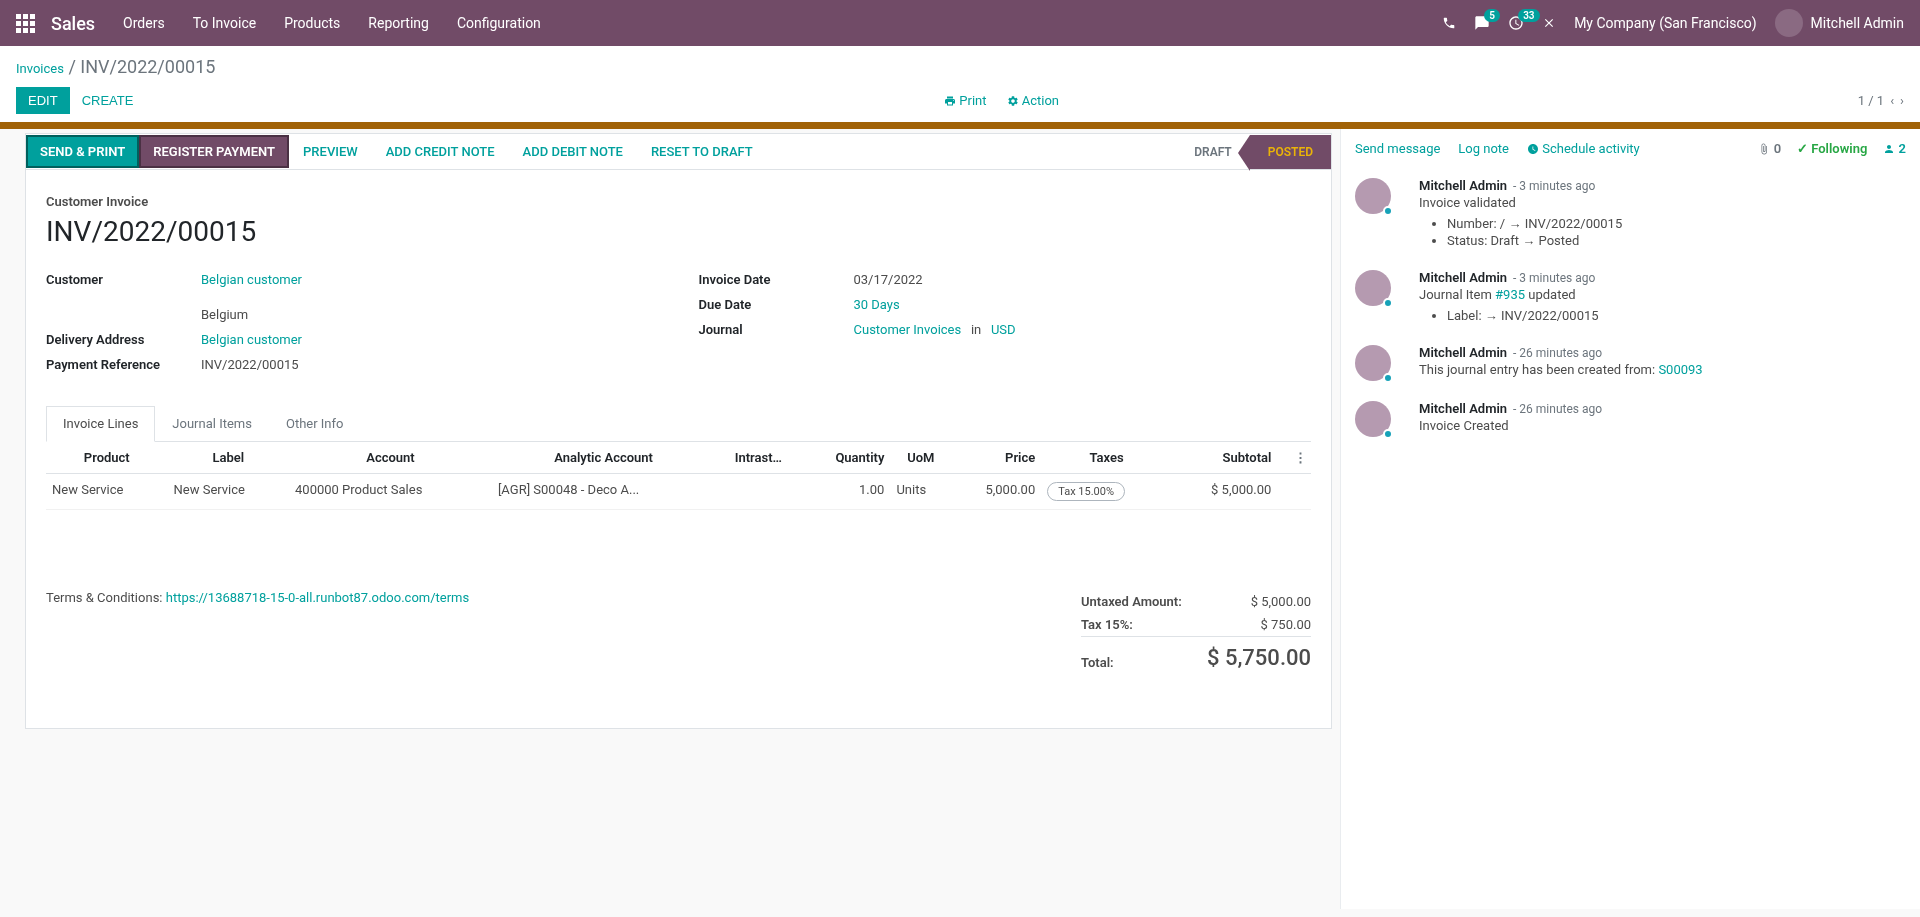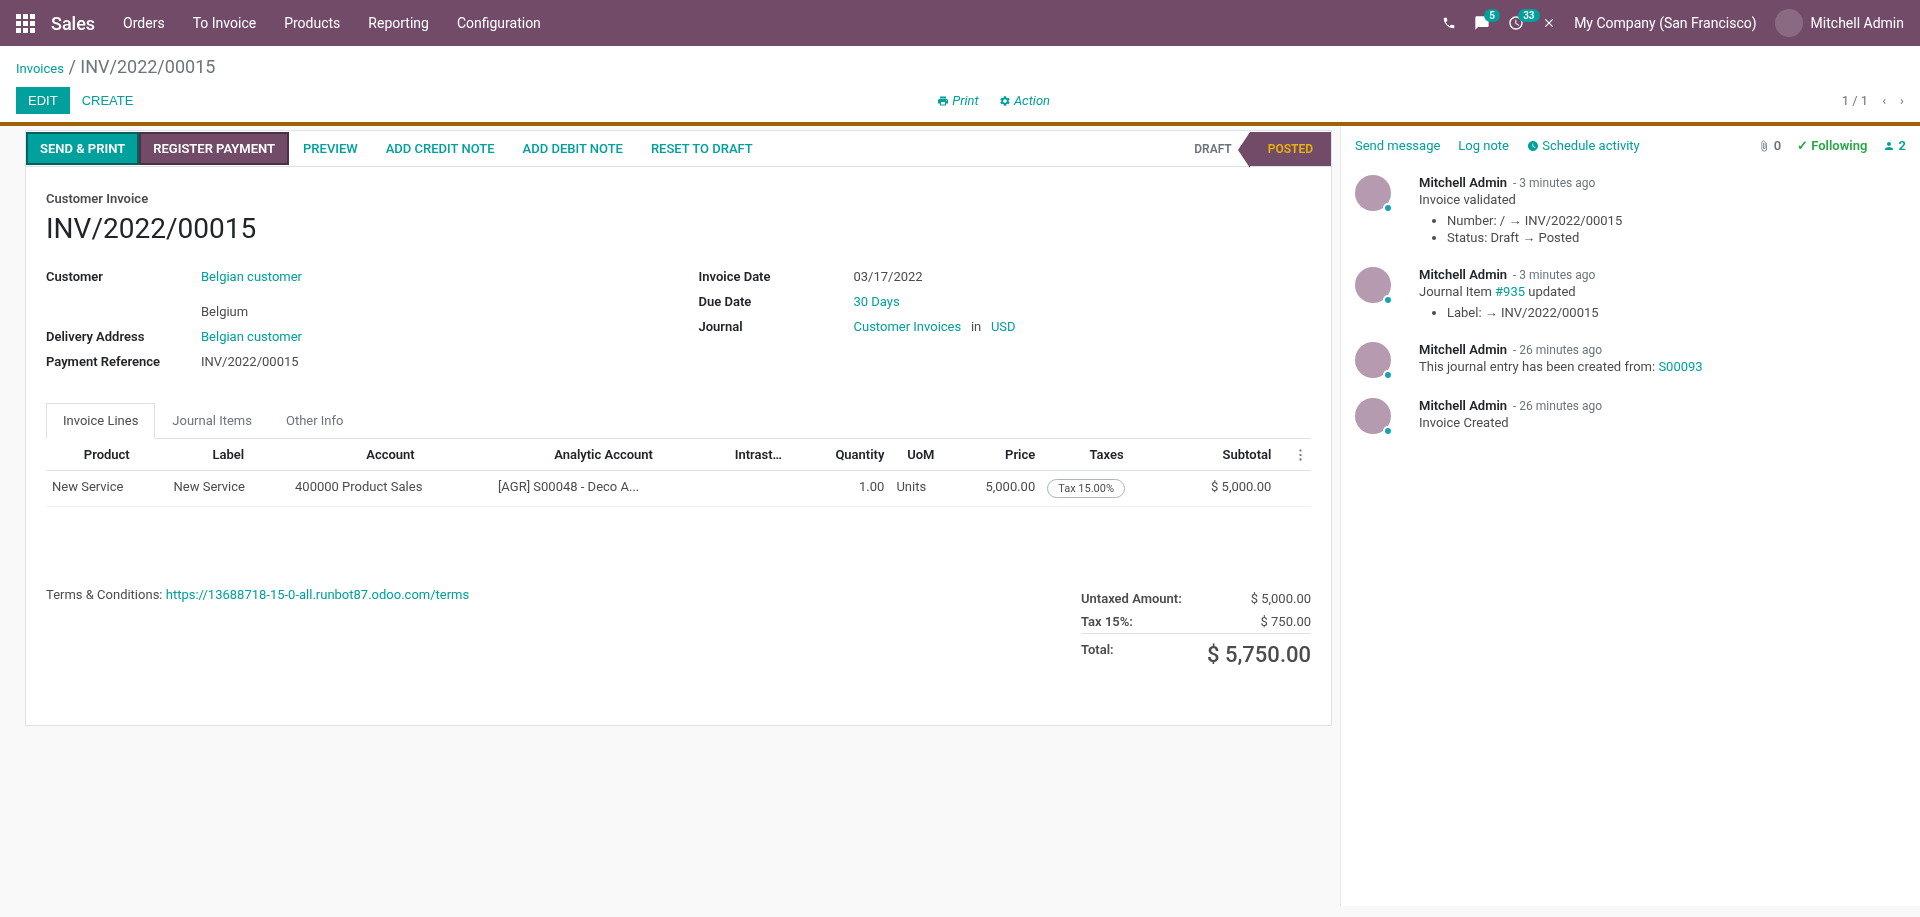--- a/index.html
+++ b/index.html
@@ -14,29 +14,29 @@
 .topnav-menu { display: flex; gap: 28px; }
 .topnav-menu a { color: #fff; font-size: 14px; }
 .topnav-right { margin-left: auto; display: flex; align-items: center; gap: 18px; }
 .icon-btn { position: relative; color: #fff; cursor: pointer; display: flex; align-items: center; }
 .badge { background: #00A09D; color: #fff; font-size: 10px; border-radius: 8px; padding: 1px 5px; position: absolute; top: -6px; left: 10px; font-weight: 600; }
 .avatar { width: 28px; height: 28px; border-radius: 50%; background: #8a6a82; display: inline-block; }
 .company { color: #fff; font-size: 14px; }
 .user { color: #fff; font-size: 14px; display: flex; align-items: center; gap: 8px; }
 
 
-.controlbar { background: #fff; padding: 10px 16px 0 16px; border-bottom: 4px solid #a16207; }
+.controlbar { background: #fff; padding: 10px 16px 0 16px; border-bottom: 7px solid #a16207; }
 .breadcrumb { font-size: 18px; color: #875A7B; margin-bottom: 10px; }
 .breadcrumb .muted { color: #6c757d; }
 .toolbar { display: flex; align-items: center; padding-bottom: 8px; }
 .btn { border: none; padding: 6px 12px; font-size: 13px; cursor: pointer; font-weight: 500; }
 .btn-primary { background: #00A09D; color: #fff; }
 .btn-flat { background: transparent; color: #00A09D; }
-.toolbar-center { margin-left: auto; display: flex; gap: 20px; font-style: italic; }
-.toolbar-right { margin-left: auto; display: flex; align-items: center; gap: 14px; color: #6c757d; }
+.toolbar-center { margin-left: auto; display: flex; gap: 20px; }
+.toolbar-right { margin-left: auto; display: flex; align-items: center; gap: 6px; color: #6c757d; }
 .pager-btn { color: #6c757d; cursor: pointer; }
 
 
 .layout { display: flex; }
 .main { flex: 1; padding: 0 8px 8px 9px; margin-left: 16px; }
 .chatter { width: 580px; background: #fff; border-left: 1px solid #e9ecef; min-height: 780px; }
 
 
 .statusbar { display: flex; align-items: center; background: #fff; border: 1px solid #dee2e6; border-bottom: none; margin-top: 4px; position: relative; height: 36px; }
 .status-left { display: flex; gap: 0; }
@@ -72,21 +72,21 @@
 thead th.right { text-align: right; }
 tbody td { padding: 8px 6px; border-bottom: 1px solid #f1f1f1; color: #4c4c4c; vertical-align: top; }
 tbody td.right { text-align: right; }
 .tax-pill { display: inline-block; border: 1px solid #adb5bd; border-radius: 12px; padding: 2px 10px; font-size: 11px; color: #4c4c4c; }
 .kebab { color: #6c757d; text-align: right; padding-right: 4px; }
 
 
 .terms-totals { display: flex; margin-top: 80px; }
 .terms { font-size: 13px; }
 .totals { margin-left: auto; width: 230px; font-size: 13px; }
-.tot-row { display: flex; justify-content: space-between; padding: 4px 0; }
+.tot-row { display: flex; justify-content: space-between; padding: 4px 0; align-items: flex-end; }
 .tot-row .lbl { font-weight: 600; }
 .tot-row.total { border-top: 1px solid #dee2e6; padding-top: 8px; }
 .tot-row.total .val { font-size: 22px; font-weight: 500; }
 
 
 .chatter-top { display: flex; align-items: center; padding: 12px 14px; gap: 18px; font-size: 13px; }
 .chatter-top .link { color: #00A09D; cursor: pointer; }
 .chatter-top .follow { margin-left: auto; display: flex; gap: 16px; align-items: center; color: #6c757d; font-weight: 600; }
 .follow .green { color: #28a745; }
 .separator { text-align: center; color: #6c757d; font-size: 12px; font-weight: 600; position: relative; margin: 12px 0 8px; }

